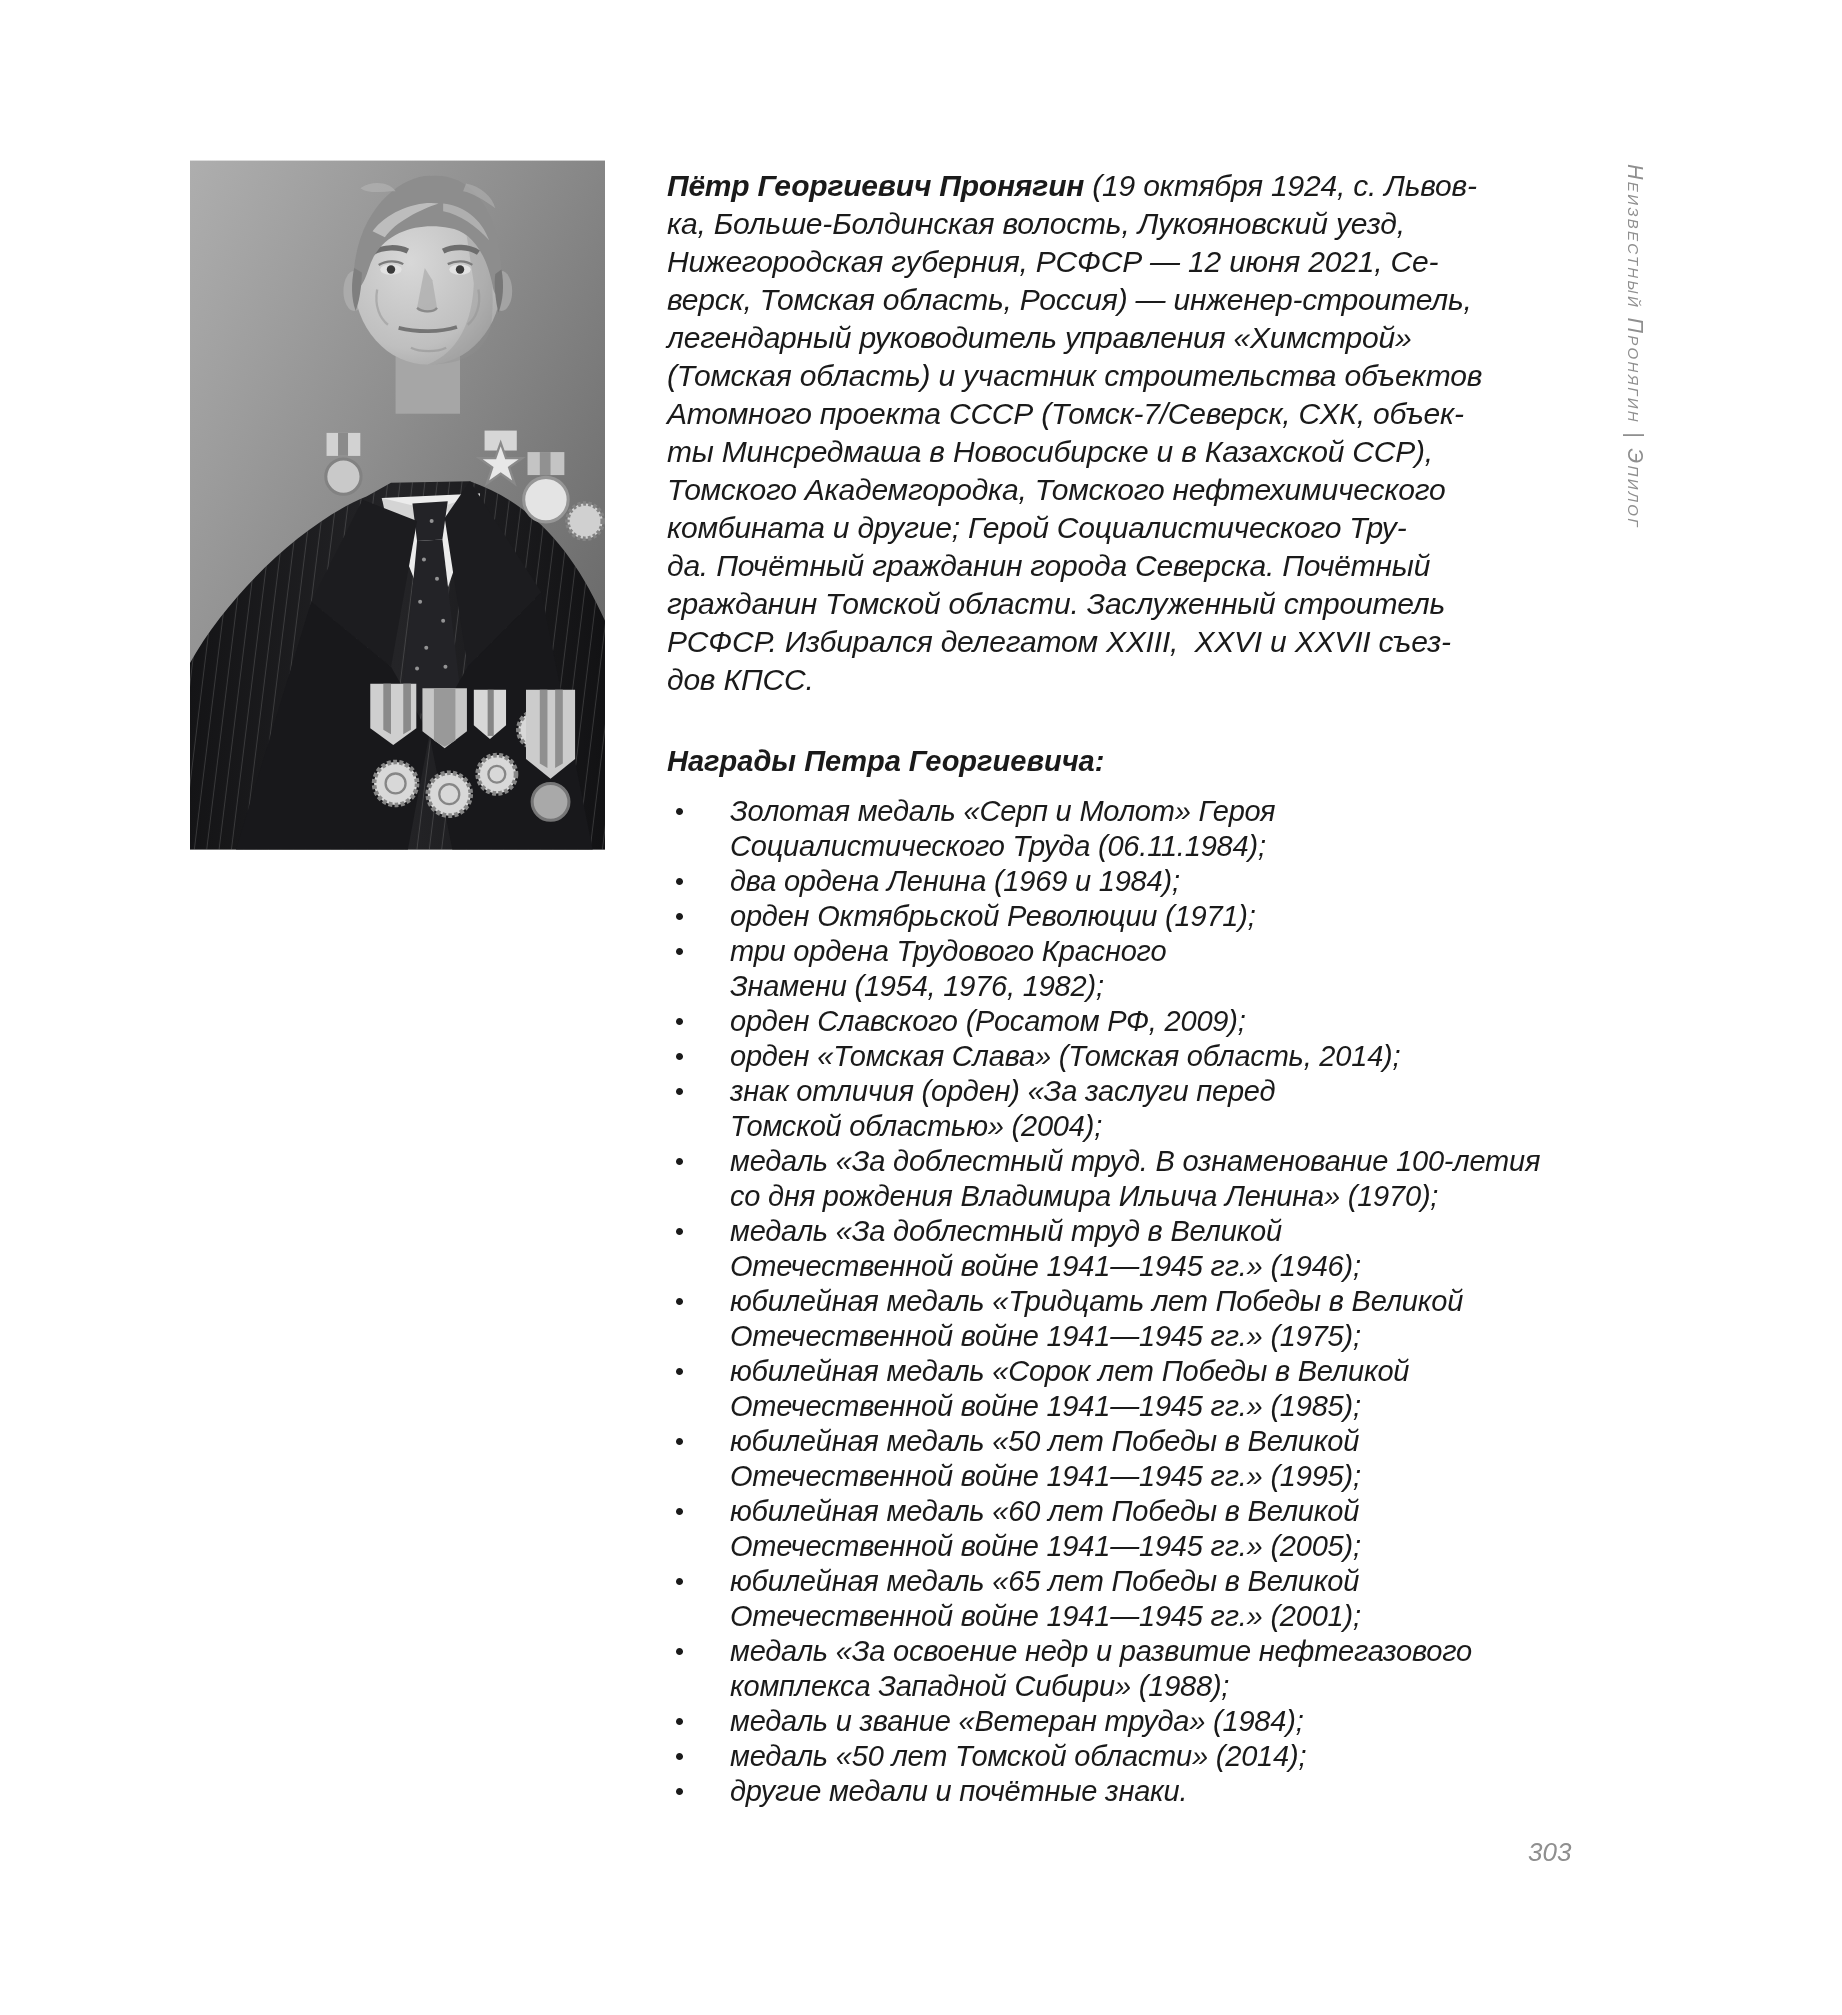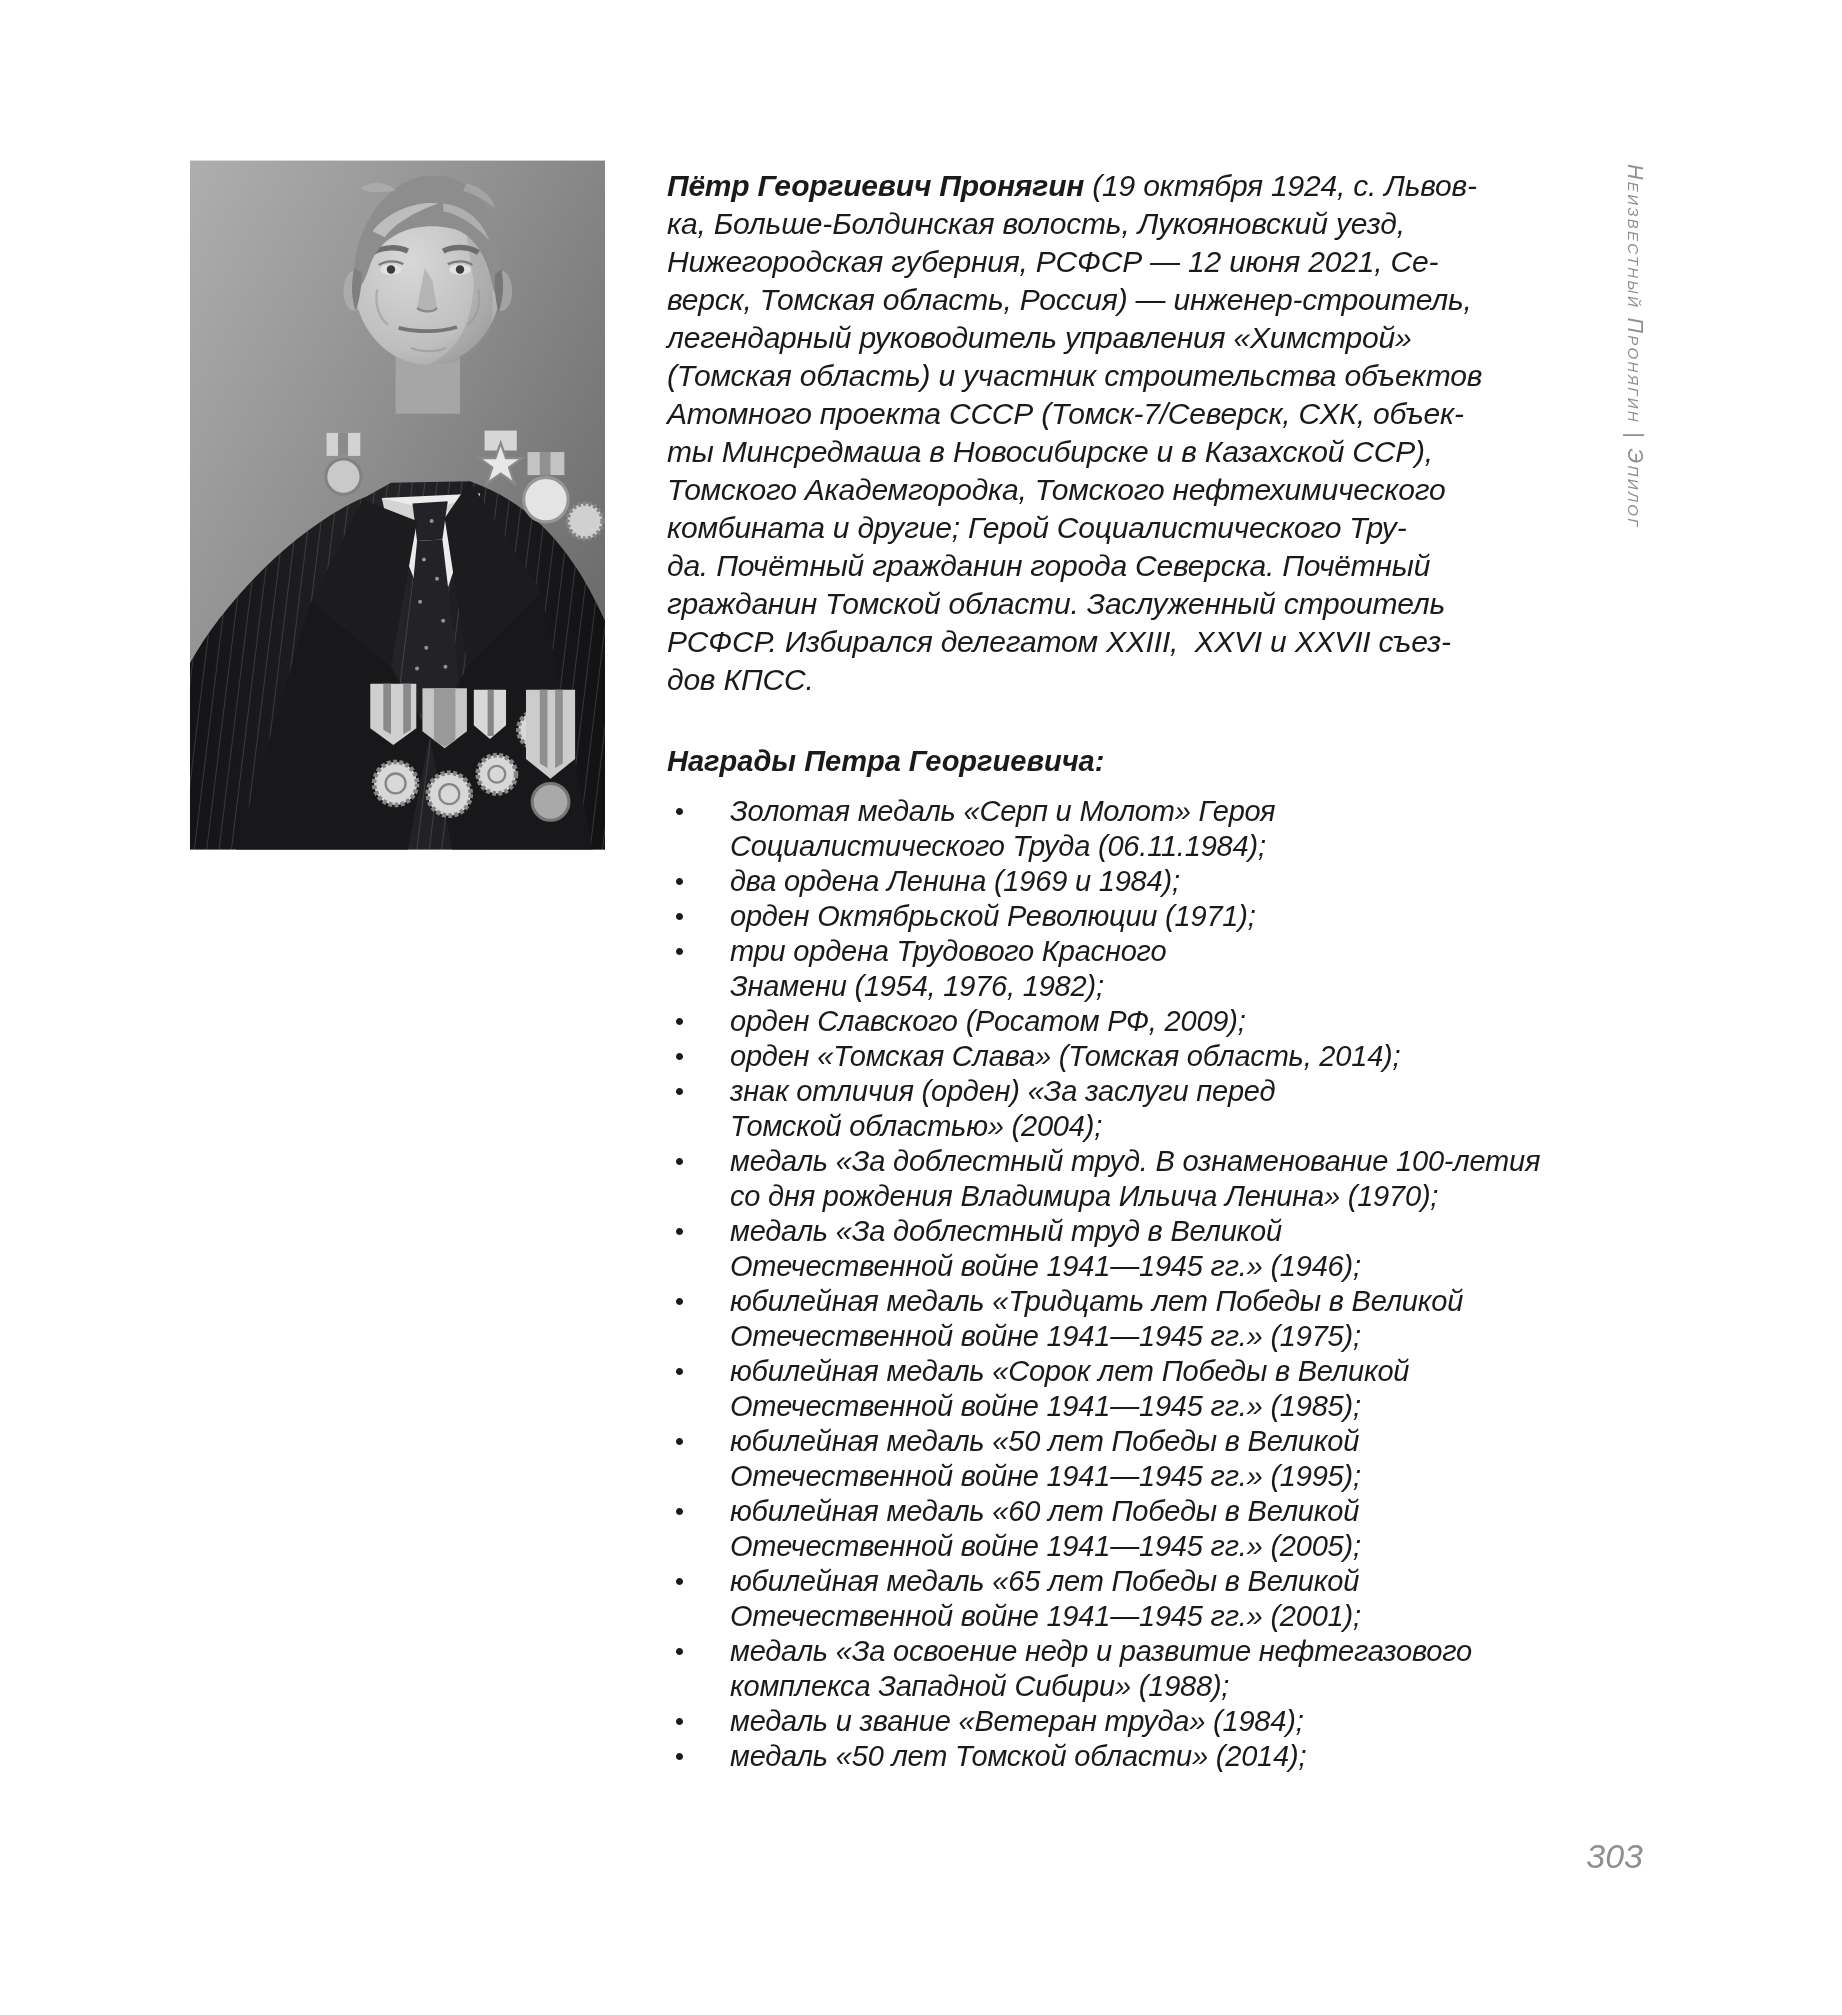--- a/index.html
+++ b/index.html
@@ -80,22 +80,22 @@
     font-variant: small-caps;
     white-space: nowrap;
   }
 
   
   .page-number {
     position: absolute;
     left: 1528px;
     top: 1837px;
     width: 115px;
-    text-align: right;
-    font-size: 34px;
+    text-align: left;
+    font-size: 26px;
     color: #8f8f8f;
   }
 </style>
 </head>
 <body>
 
 <div class="page">
 
   <div class="photo" role="img" aria-label="Чёрно-белый портрет: Пётр Георгиевич Пронягин в тёмном костюме в полоску, с галстуком, золотой звездой Героя и рядами орденов и медалей на груди">
     <svg viewBox="0 0 541 898" xmlns="http://www.w3.org/2000/svg">
@@ -281,20 +281,21 @@
       <li>юбилейная медаль «50 лет Победы в Великой
 Отечественной войне 1941—1945 гг.» (1995);</li>
       <li>юбилейная медаль «60 лет Победы в Великой
 Отечественной войне 1941—1945 гг.» (2005);</li>
       <li>юбилейная медаль «65 лет Победы в Великой
 Отечественной войне 1941—1945 гг.» (2001);</li>
       <li>медаль «За освоение недр и развитие нефтегазового
 комплекса Западной Сибири» (1988);</li>
       <li>медаль и звание «Ветеран труда» (1984);</li>
       <li>медаль «50 лет Томской области» (2014);</li>
+      <li>другие медали и почётные знаки.</li>
     </ul>
   </div>
 
   <div class="sidebar-caption">Неизвестный Пронягин | Эпилог</div>
 
   <div class="page-number">303</div>
 
 </div>
 
 

